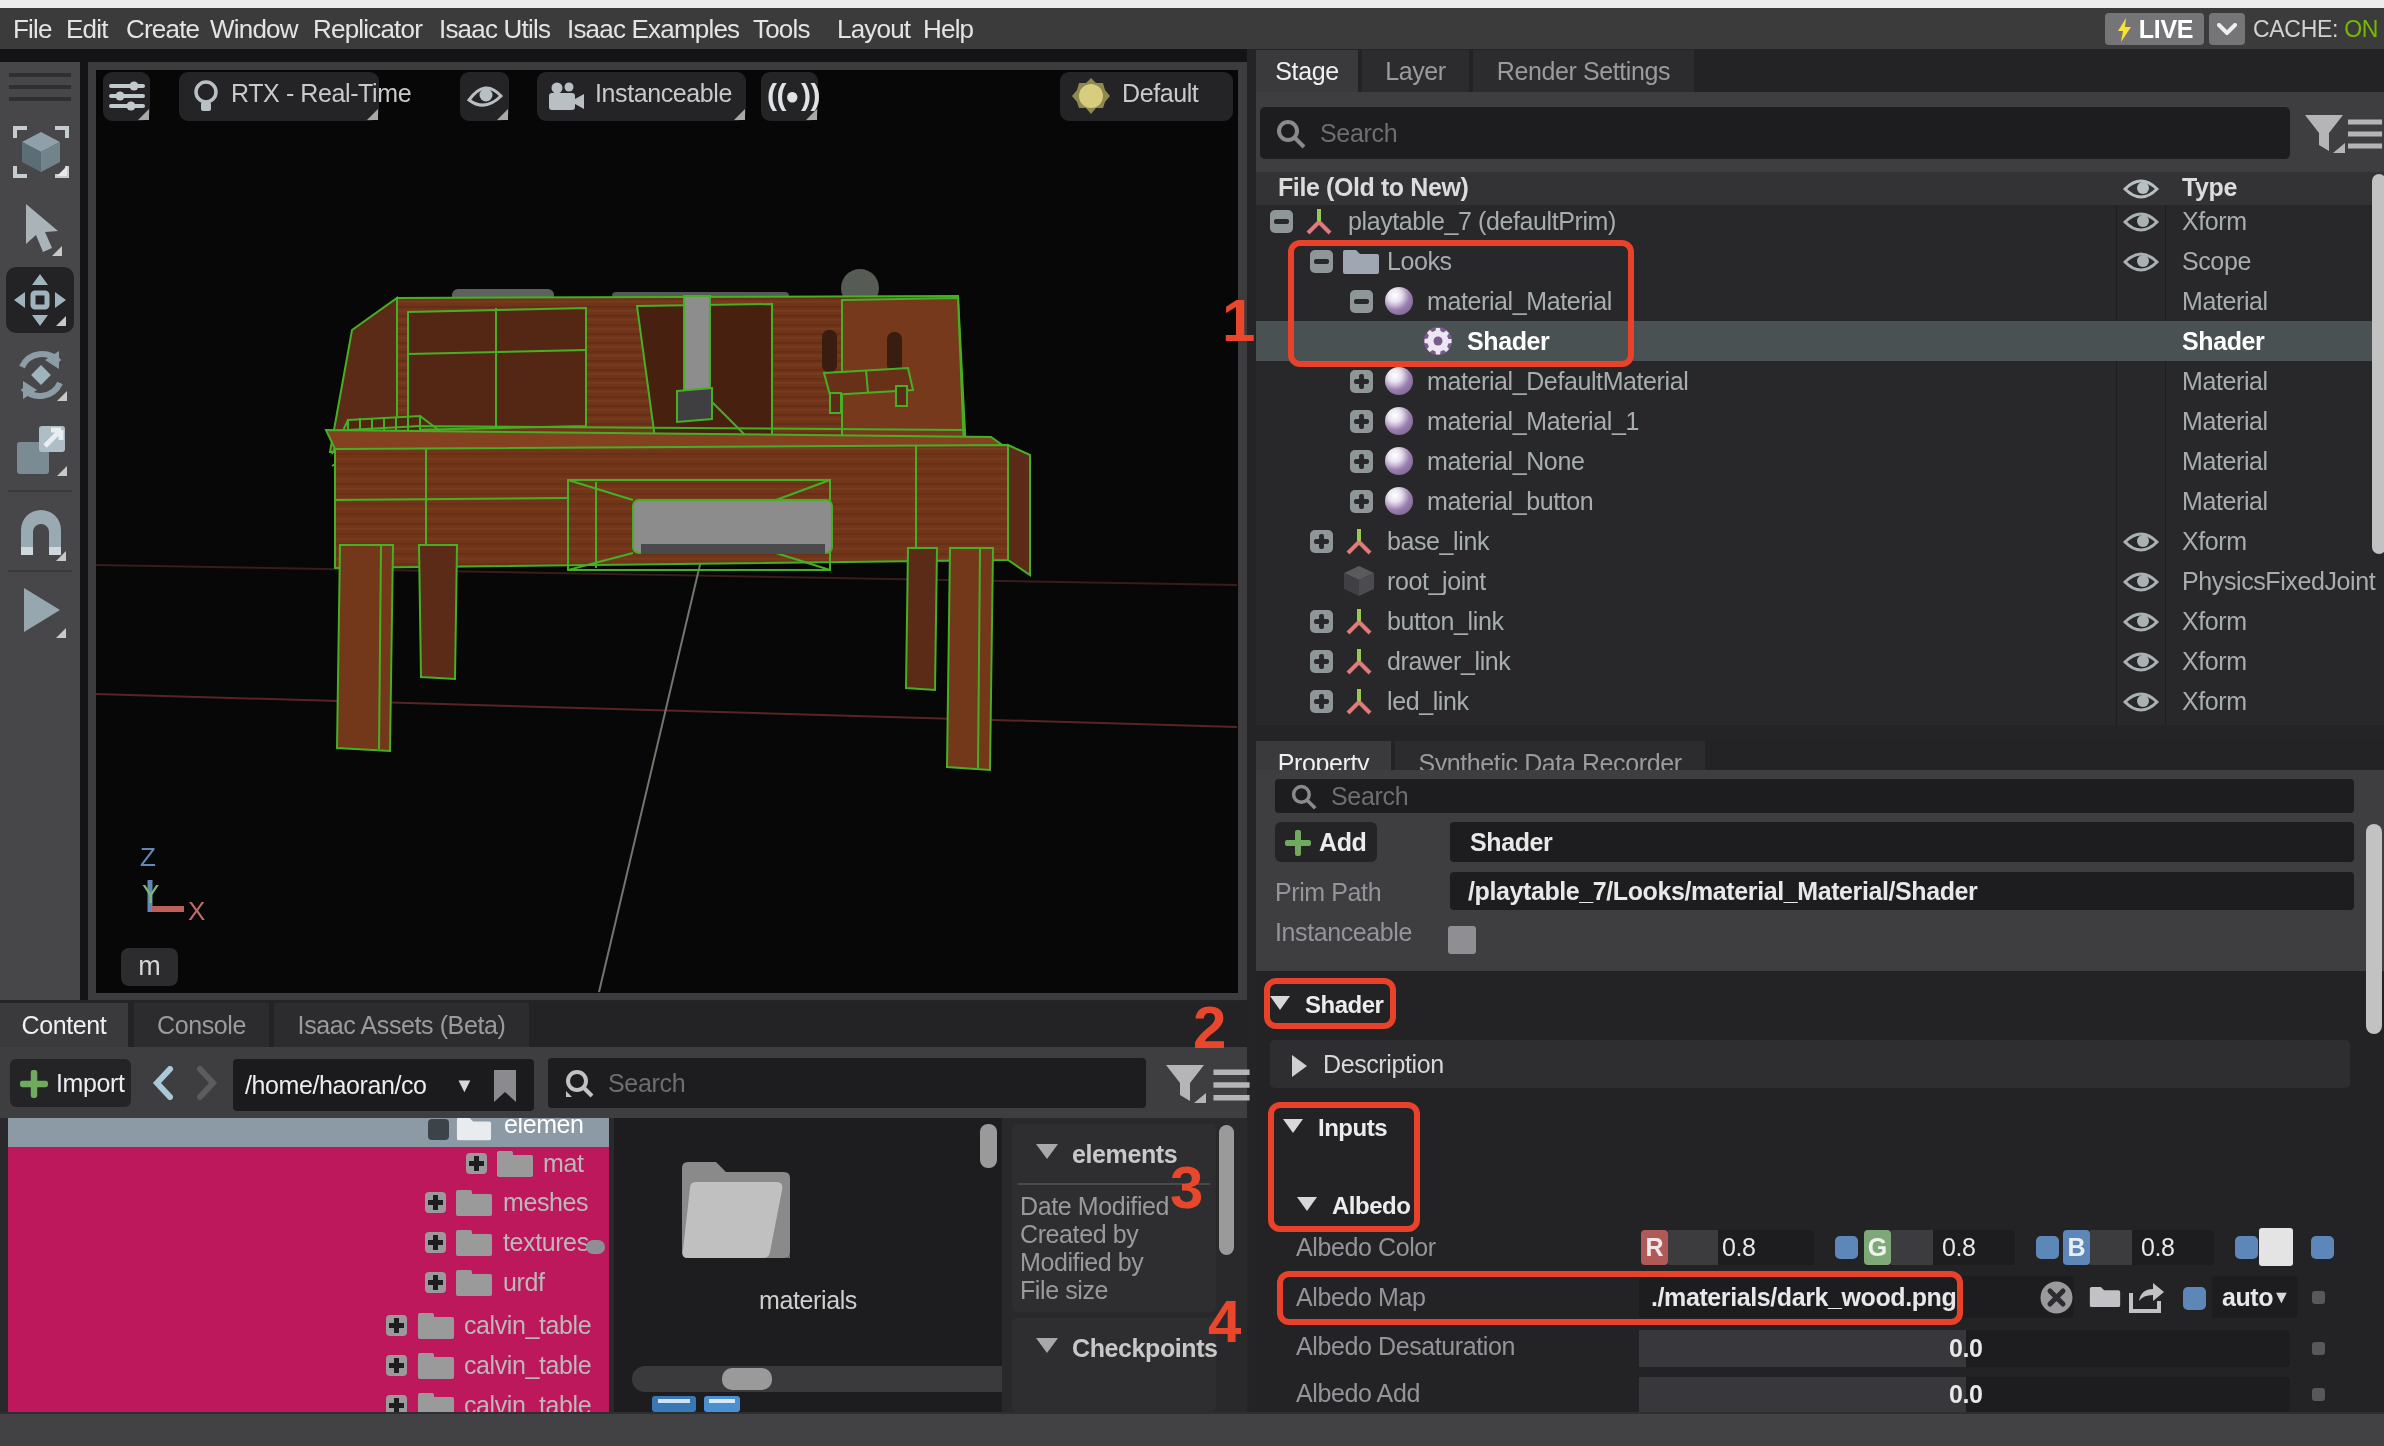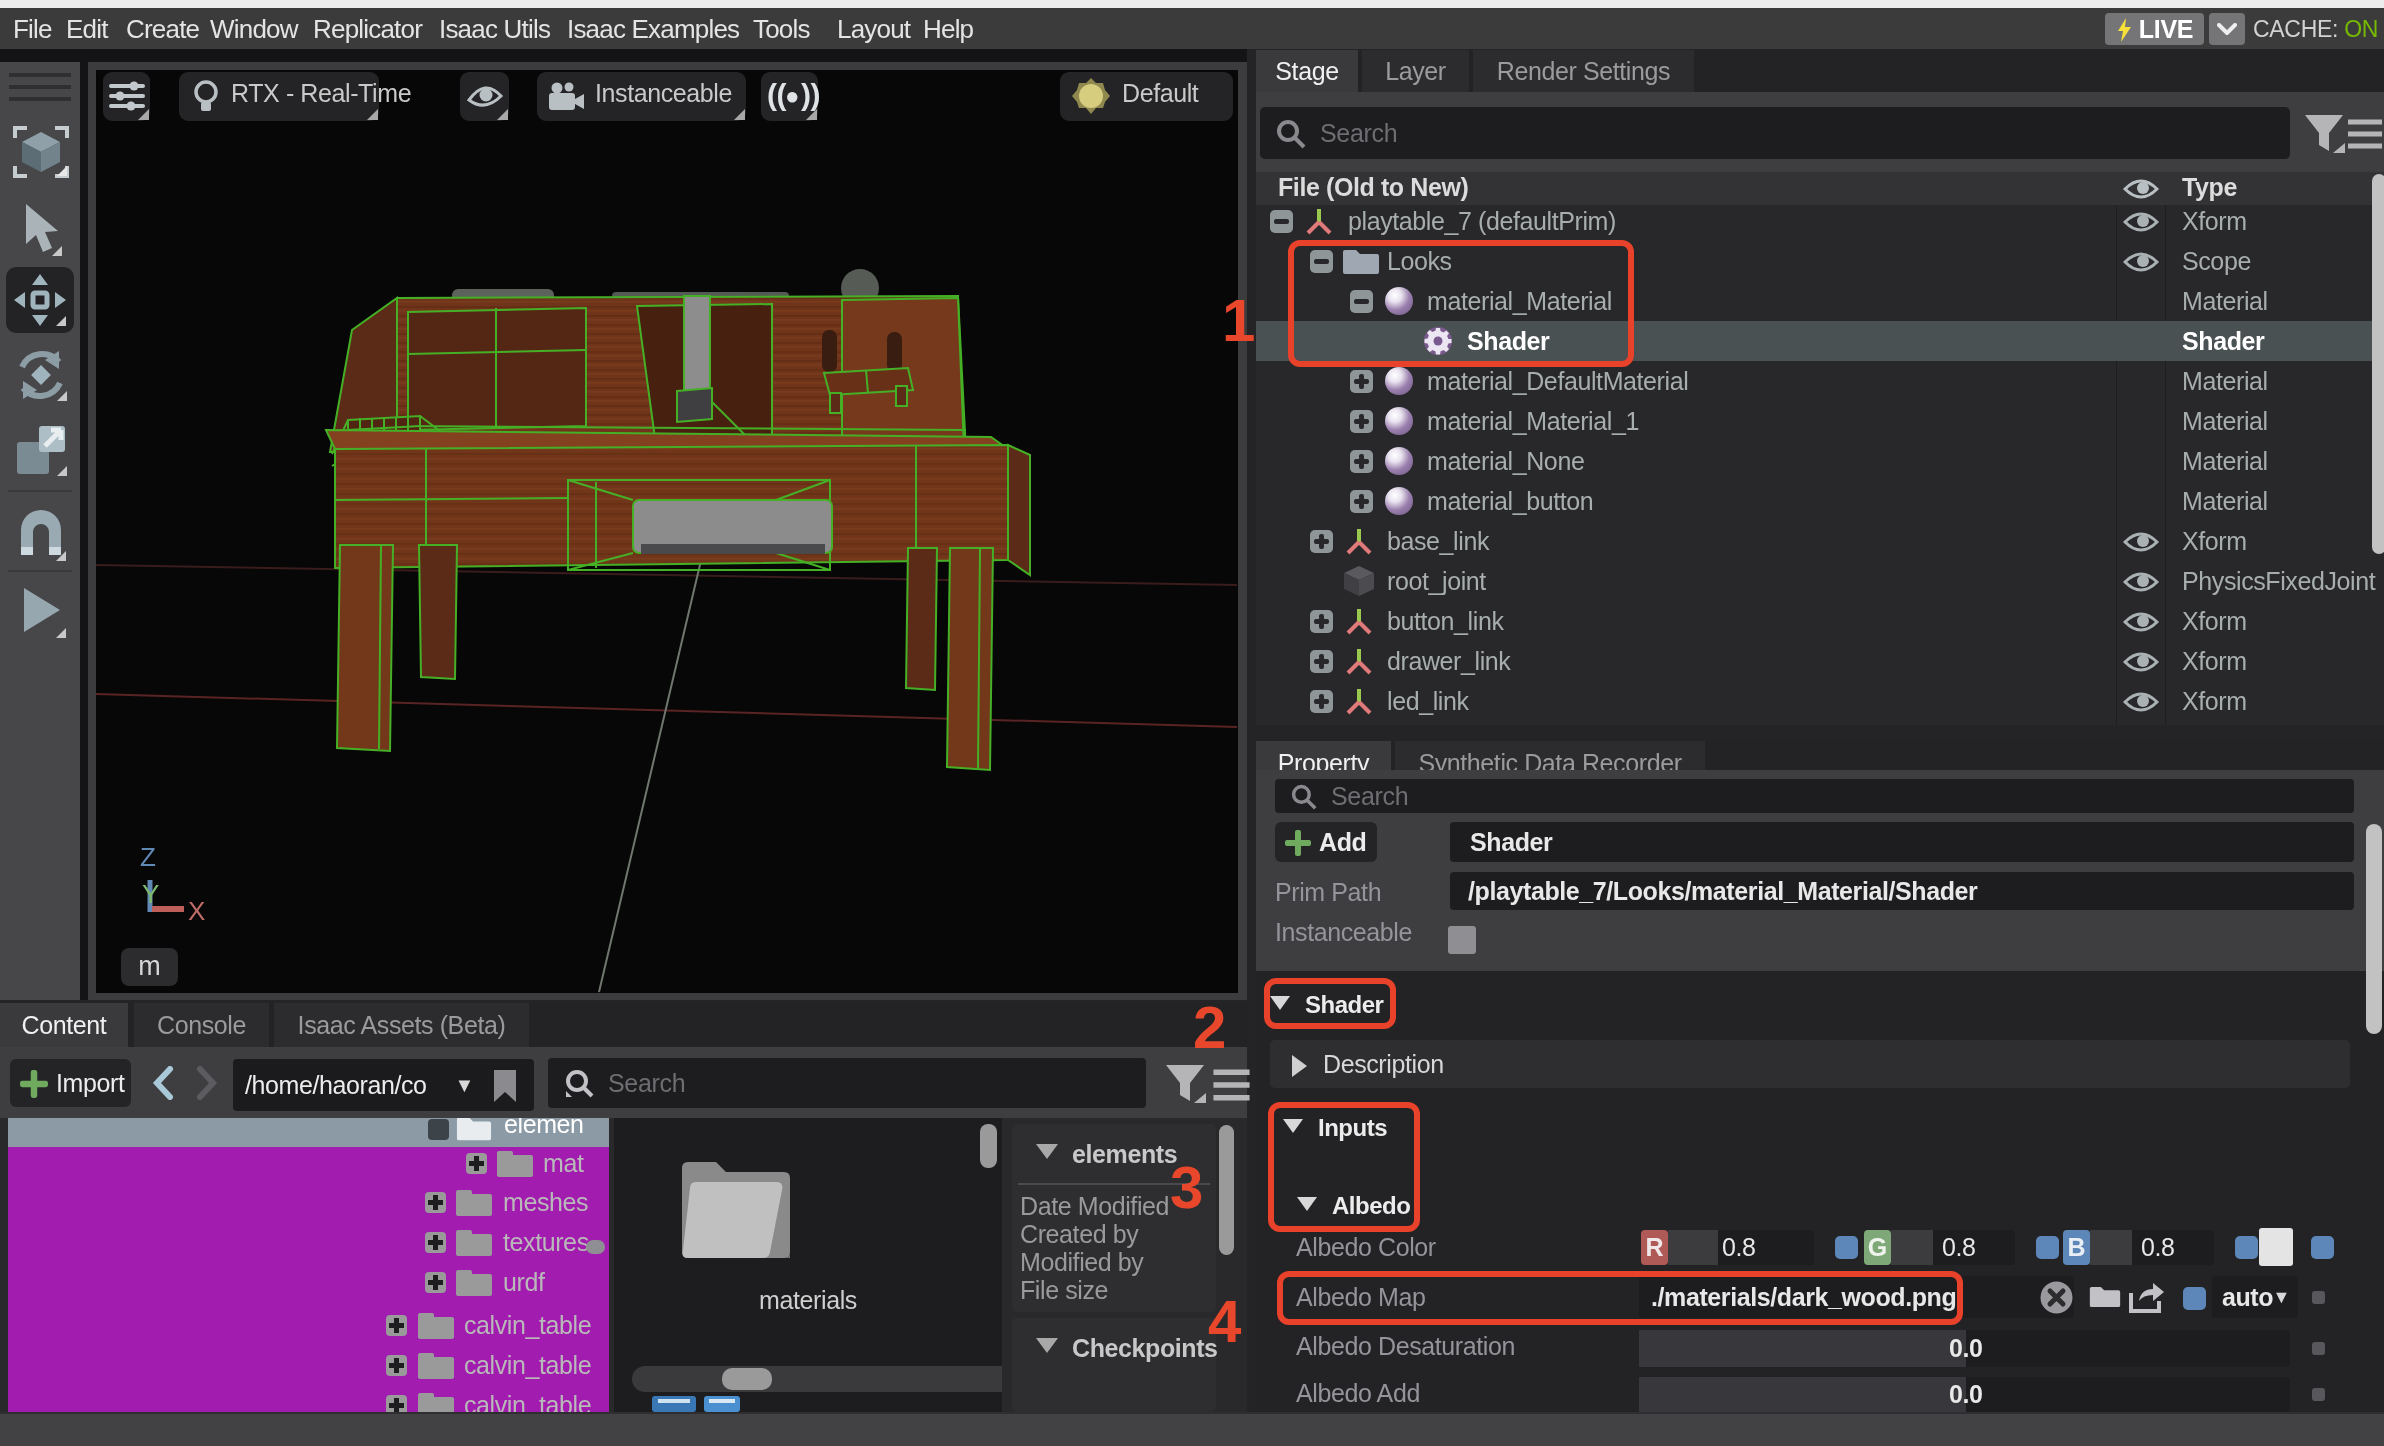--- a/index.html
+++ b/index.html
@@ -593,21 +593,21 @@
     </svg>
 <svg class="abs" style="left:1212px;top:1068px" width="39" height="34" viewBox="0 0 34 32">
       <g stroke="#b5b5b8" stroke-width="5">
         <line x1="0" y1="4" x2="34" y2="4"></line>
         <line x1="0" y1="16" x2="34" y2="16"></line>
         <line x1="0" y1="28" x2="34" y2="28"></line>
       </g>
     </svg>
 
 <div class="abs" style="left:0;top:1118px;width:1247px;height:294px;background:#29292c"></div>
-<div class="abs" style="left:8px;top:1118px;width:601px;height:294px;background:#a21caf;overflow:hidden">
+<div class="abs" style="left:8px;top:1118px;width:601px;height:294px;background:#be185d;overflow:hidden">
   <div style="position:absolute;left:0;top:0;width:601px;height:29px;background:#8b9aa5">
     <div style="position:absolute;left:420px;top:1px;width:21px;height:21px;background:#3c444a;border-radius:4px"></div>
     <div style="position:absolute;left:448px;top:-2px;width:36px;height:26px"><svg width="36" height="26" viewBox="0 0 38 26">
             <path d="M1 3 Q1 1 3 1 L14 1 L18 5 L35 5 Q37 5 37 7 L37 23 Q37 25 35 25 L3 25 Q1 25 1 23 Z" fill="#e8ecef"></path>
           </svg></div>
     <span style="position:absolute;left:496px;top:-8px;color:#fff;font-size:25px;letter-spacing:-0.4px">elemen</span>
   </div>
   <div class="crow" style="left:0;top:25px;width:601px">
     <div class="cplus" style="left:458px"></div>
         <div class="cfold" style="left:489px"></div>

